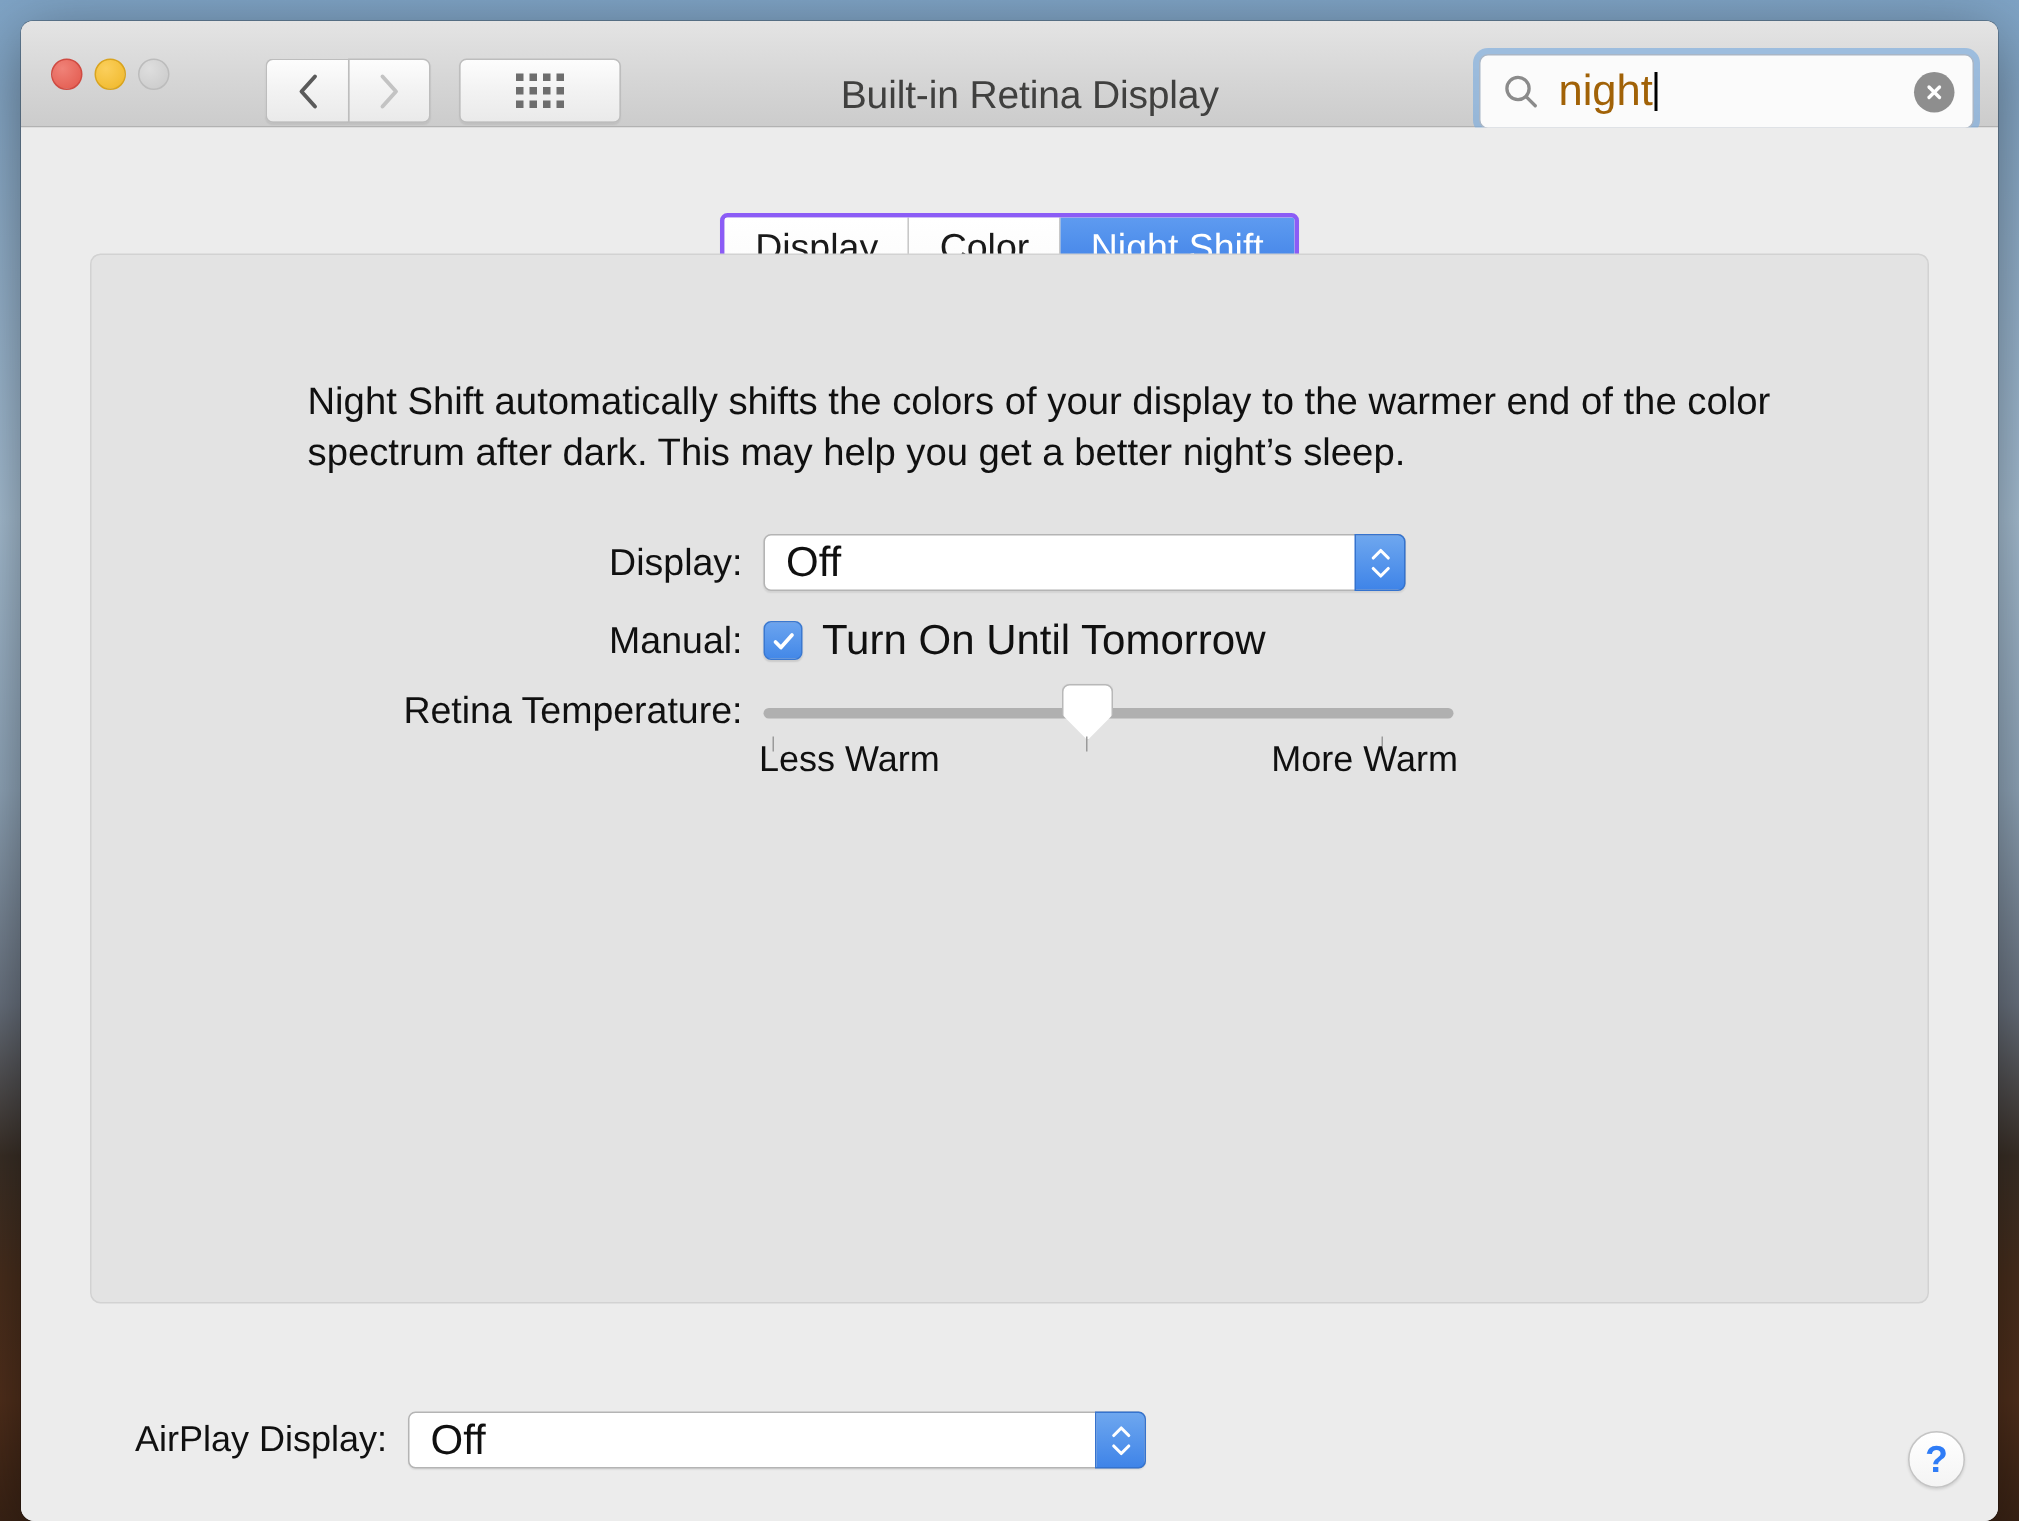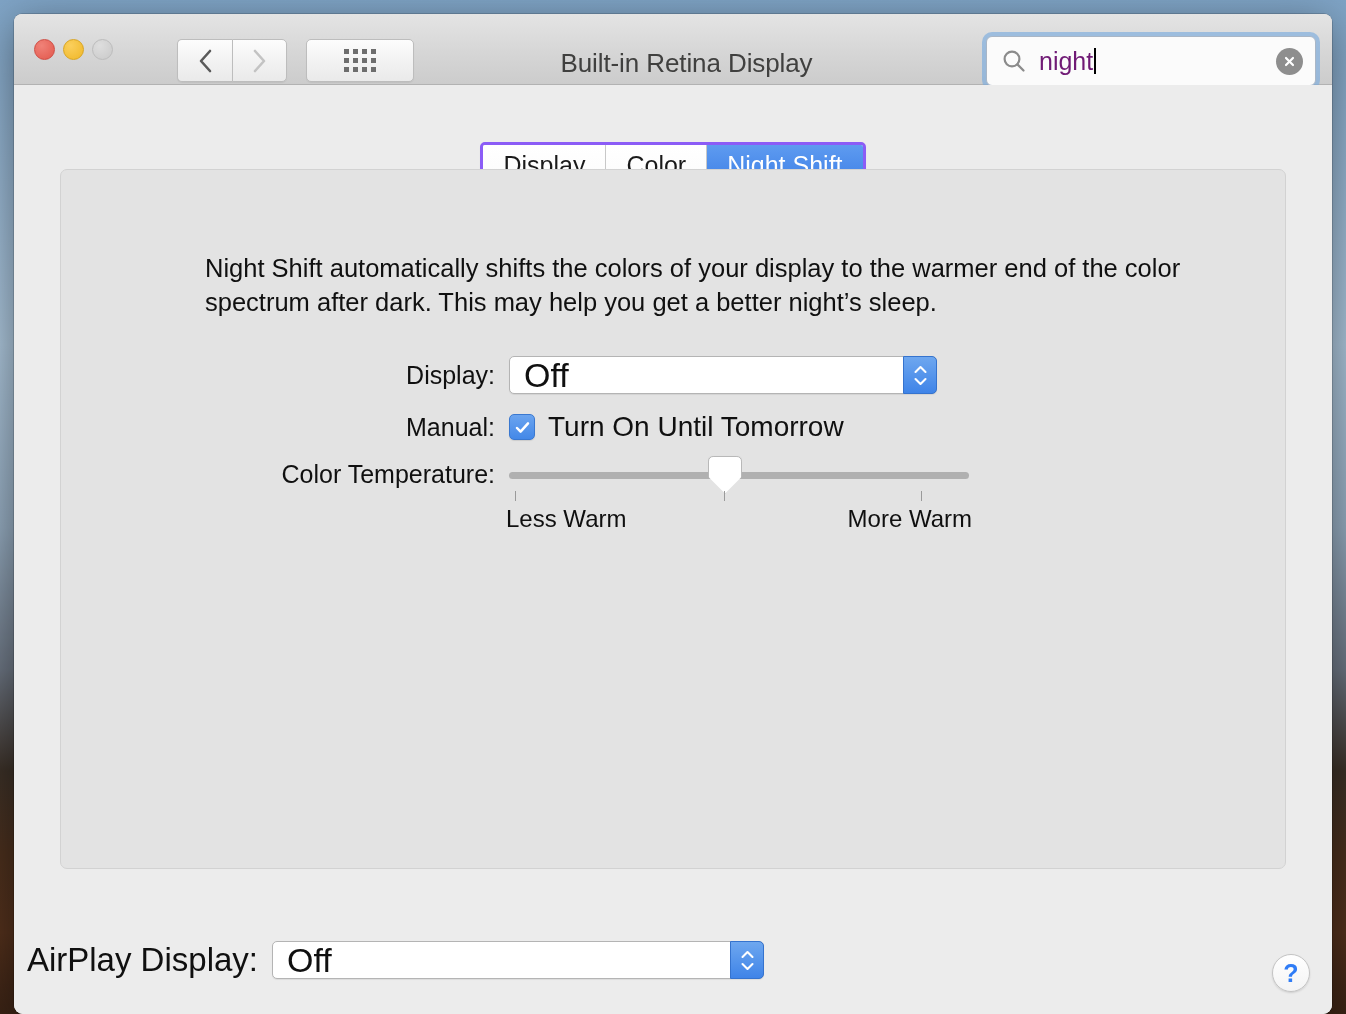--- a/index.html
+++ b/index.html
@@ -109,22 +109,22 @@
     right: 16px; top: 22px;
     width: 330px; height: 50px;
     background: #fbfbfb;
     border: 1px solid #a9b6c6;
     border-radius: 6px;
     box-shadow: 0 0 0 4px rgba(118,169,222,0.62);
     display: flex; align-items: center;
   }
   #search-icon { margin-left: 14px; flex: 0 0 auto; display: flex; }
   #search-text {
-    font-size: 25px;
-    color: #701a75;
+    font-size: 29px;
+    color: #a16207;
     margin-left: 12px;
     position: relative;
     white-space: nowrap;
   }
   #search-caret {
     display: inline-block;
     width: 2px; height: 26px;
     background: #000;
     vertical-align: -5px;
     margin-left: 1px;
@@ -205,21 +205,21 @@
   .popup {
     position: relative;
     height: 38px;
     background: #ffffff;
     border: 1px solid #b4b4b4;
     border-radius: 5px;
     display: flex; align-items: center;
     box-shadow: 0 1px 1px rgba(0,0,0,0.07);
   }
   .popup .val {
-    font-size: 34px;
+    font-size: 28px;
     color: #101010;
     margin-left: 14px;
     text-align: center;
   }
   .stepper {
     position: absolute;
     right: -1px; top: -1px; bottom: -1px;
     width: 34px;
     border-radius: 0 5px 5px 0;
     background: linear-gradient(180deg, #6ea7ef 0%, #3f84e8 100%);
@@ -258,29 +258,29 @@
     box-shadow: 0 1px 2px rgba(0,0,0,0.22);
   }
   .tick {
     position: absolute;
     top: 24px;
     width: 1px; height: 10px;
     background: #9a9a9a;
   }
   .endlabel {
     position: absolute;
-    top: 38px;
+    top: 26px;
     font-size: 24px;
     color: #101010;
     white-space: nowrap;
   }
 
   
   #row-airplay { position: absolute; left: 0; top: 856px; display: flex; align-items: center; }
-  #airplay-label { font-size: 33px; color: #101010; width: 258px; text-align: right; padding-right: 14px; }
+  #airplay-label { font-size: 24px; color: #101010; width: 258px; text-align: right; padding-right: 14px; }
 
   #help-btn {
     position: absolute;
     right: 22px; bottom: 22px;
     width: 38px; height: 38px;
     border-radius: 50%;
     background: linear-gradient(180deg, #ffffff 0%, #f4f4f4 100%);
     border: 1px solid #c4c4c4;
     display: flex; align-items: center; justify-content: center;
     box-shadow: 0 1px 2px rgba(0,0,0,0.13);
@@ -385,21 +385,21 @@
           <div class="row-label">Manual:</div>
           <div class="checkbox">
             <svg width="17" height="17" viewBox="0 0 17 17">
               <polyline points="3,9 6.6,12.7 14,4.4" fill="none" stroke="#ffffff" stroke-width="2.5" stroke-linecap="round" stroke-linejoin="round"></polyline>
             </svg>
           </div>
           <span class="cb-label">Turn On Until Tomorrow</span>
         </div>
 
         <div class="row" id="row-temp">
-          <div class="row-label">Color Temperature:</div>
+          <div class="row-label">Retina Temperature:</div>
           <div id="slider-area">
             <div id="slider-track"></div>
             <div id="slider-thumb"></div>
             <div class="tick" style="left:6px;"></div>
             <div class="tick" style="left:215px;"></div>
             <div class="tick" style="left:412px;"></div>
             <div class="endlabel" style="left:-3px;">Less Warm</div>
             <div class="endlabel" style="right:-3px;">More Warm</div>
           </div>
         </div>

